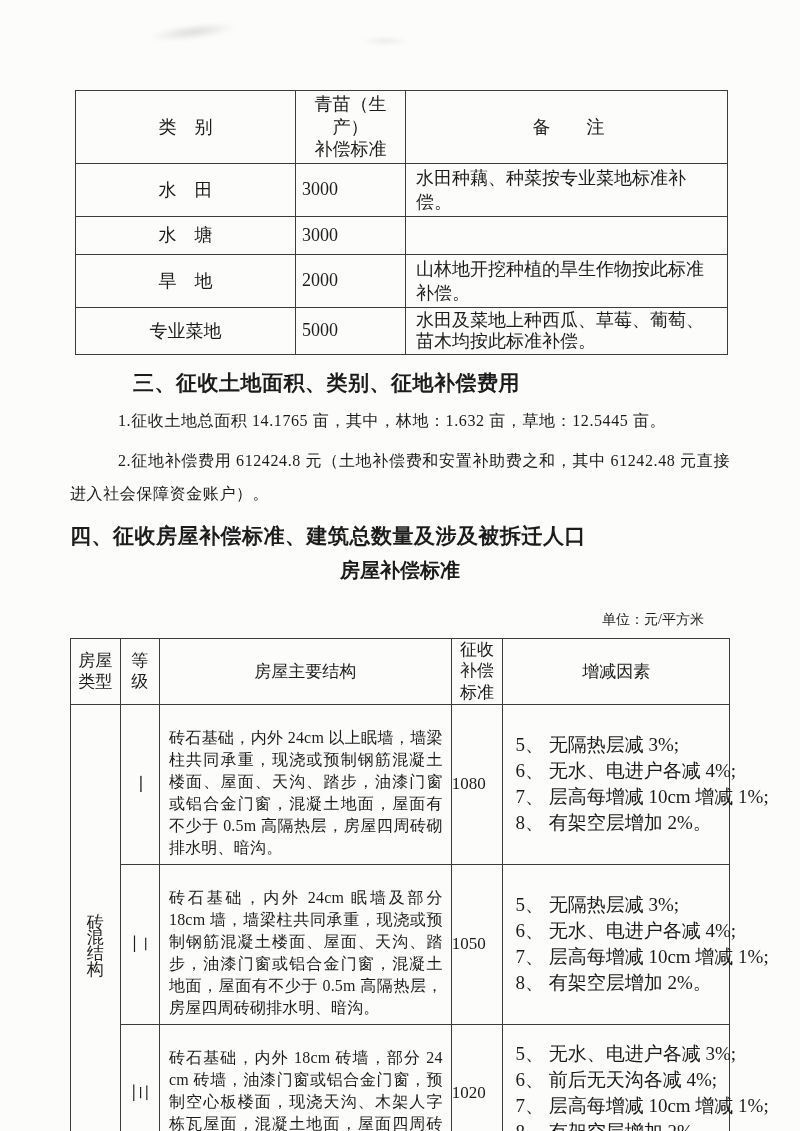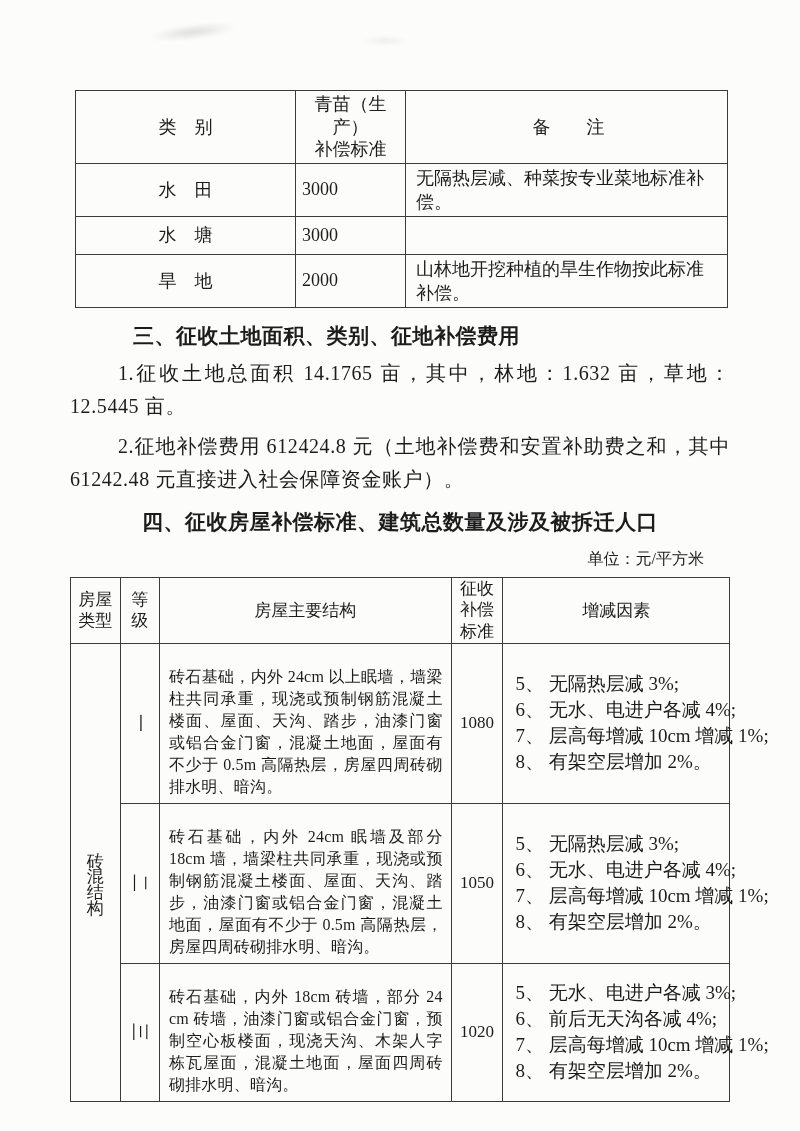--- a/index.html
+++ b/index.html
@@ -57,43 +57,43 @@
 
   
   .heading {
     font-family: "Liberation Sans", "DejaVu Sans", sans-serif;
     font-weight: 700;
     font-size: 21px;
     letter-spacing: 0.5px;
     line-height: 28px;
   }
   .heading3 { margin-top: 14px; padding-left: 63px; }
-  .heading4 { margin-top: 12px; text-align: center; }
+  .heading4 { margin-top: 12px; }
   .para {
-    font-size: 20px;
+    font-size: 16px;
     line-height: 33px;
     letter-spacing: 0.6px;
     text-indent: 48px;
     margin-top: 7px;
     text-align: justify;
   }
   .subheading {
     font-family: "Liberation Sans", "DejaVu Sans", sans-serif;
     font-weight: 700;
     font-size: 20px;
     text-align: center;
     margin-top: 7px;
     line-height: 26px;
   }
   .unit-note {
     width: 660px;
     text-align: right;
     padding-right: 26px;
-    font-size: 16px;
-    margin-top: 12px;
+    font-size: 14px;
+    margin-top: 26px;
     line-height: 22px;
   }
 
   
   .house-table {
     width: 660px;
     margin-top: 7px;
     font-size: 16px;
   }
   .house-table th, .house-table td {
@@ -125,21 +125,21 @@
     display: inline-block;
     transform: rotate(90deg);
     font-size: 18px;
   }
   .cell-struct {
     padding: 22px 8px 5px 9px;
     text-align: justify;
     line-height: 22px;
     letter-spacing: 0.2px;
   }
-  .cell-std { text-align: center; font-size: 17px; }
+  .cell-std { text-align: left; font-size: 17px; }
   .cell-fact { padding: 4px 4px 4px 12px; }
   .fact-line { line-height: 26px; font-size: 19px; white-space: nowrap; }
 </style>
 </head>
 <body>
 
 <div class="page">
   <div class="smudge"></div>
   <div class="smudge2"></div>
 
@@ -149,40 +149,46 @@
       <tbody>
         <tr class="hdr">
           <th class="c-cat">类　别</th>
           <th class="c-std pre-line">青苗（生产）
 补偿标准</th>
           <th class="c-rem" style="text-align:center;">备　　注</th>
         </tr>
         <tr class="r1">
           <td class="c-cat">水　田</td>
           <td class="c-std num">3000</td>
-          <td class="c-rem">无隔热层减、种菜按专业菜地标准补偿。</td>
+          <td class="c-rem">水田种藕、种菜按专业菜地标准补偿。</td>
         </tr>
         <tr class="r2">
           <td class="c-cat">水　塘</td>
           <td class="c-std num">3000</td>
           <td class="c-rem"></td>
         </tr>
         <tr class="r3">
           <td class="c-cat">旱　地</td>
           <td class="c-std num">2000</td>
           <td class="c-rem">山林地开挖种植的旱生作物按此标准补偿。</td>
         </tr>
+        <tr class="r4">
+          <td class="c-cat">专业菜地</td>
+          <td class="c-std num">5000</td>
+          <td class="c-rem" style="line-height:21px;">水田及菜地上种西瓜、草莓、葡萄、苗木均按此标准补偿。</td>
+        </tr>
       </tbody>
     </table>
 
     <div class="heading heading3">三、征收土地面积、类别、征地补偿费用</div>
     <p class="para">1.征收土地总面积 14.1765 亩，其中，林地：1.632 亩，草地：12.5445 亩。</p>
     <p class="para">2.征地补偿费用 612424.8 元（土地补偿费和安置补助费之和，其中 61242.48 元直接进入社会保障资金账户）。</p>
 
     <div class="heading heading4">四、征收房屋补偿标准、建筑总数量及涉及被拆迁人口</div>
+    <div class="subheading">房屋补偿标准</div>
     <div class="unit-note">单位：元/平方米</div>
 
     <table class="house-table">
       <tbody>
         <tr class="hdr">
           <th class="h-type pre-line">房屋
 类型</th>
           <th class="h-grade pre-line">等
 级</th>
           <th class="h-struct">房屋主要结构</th>

